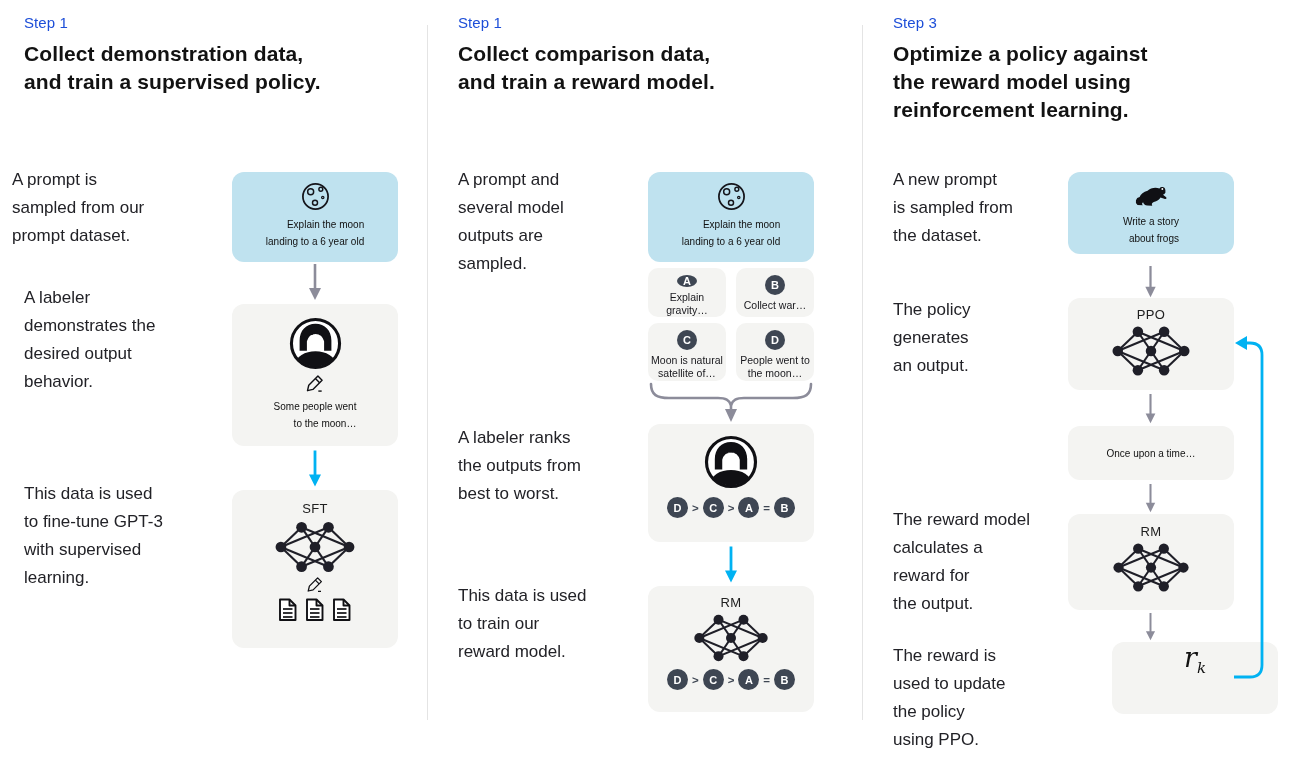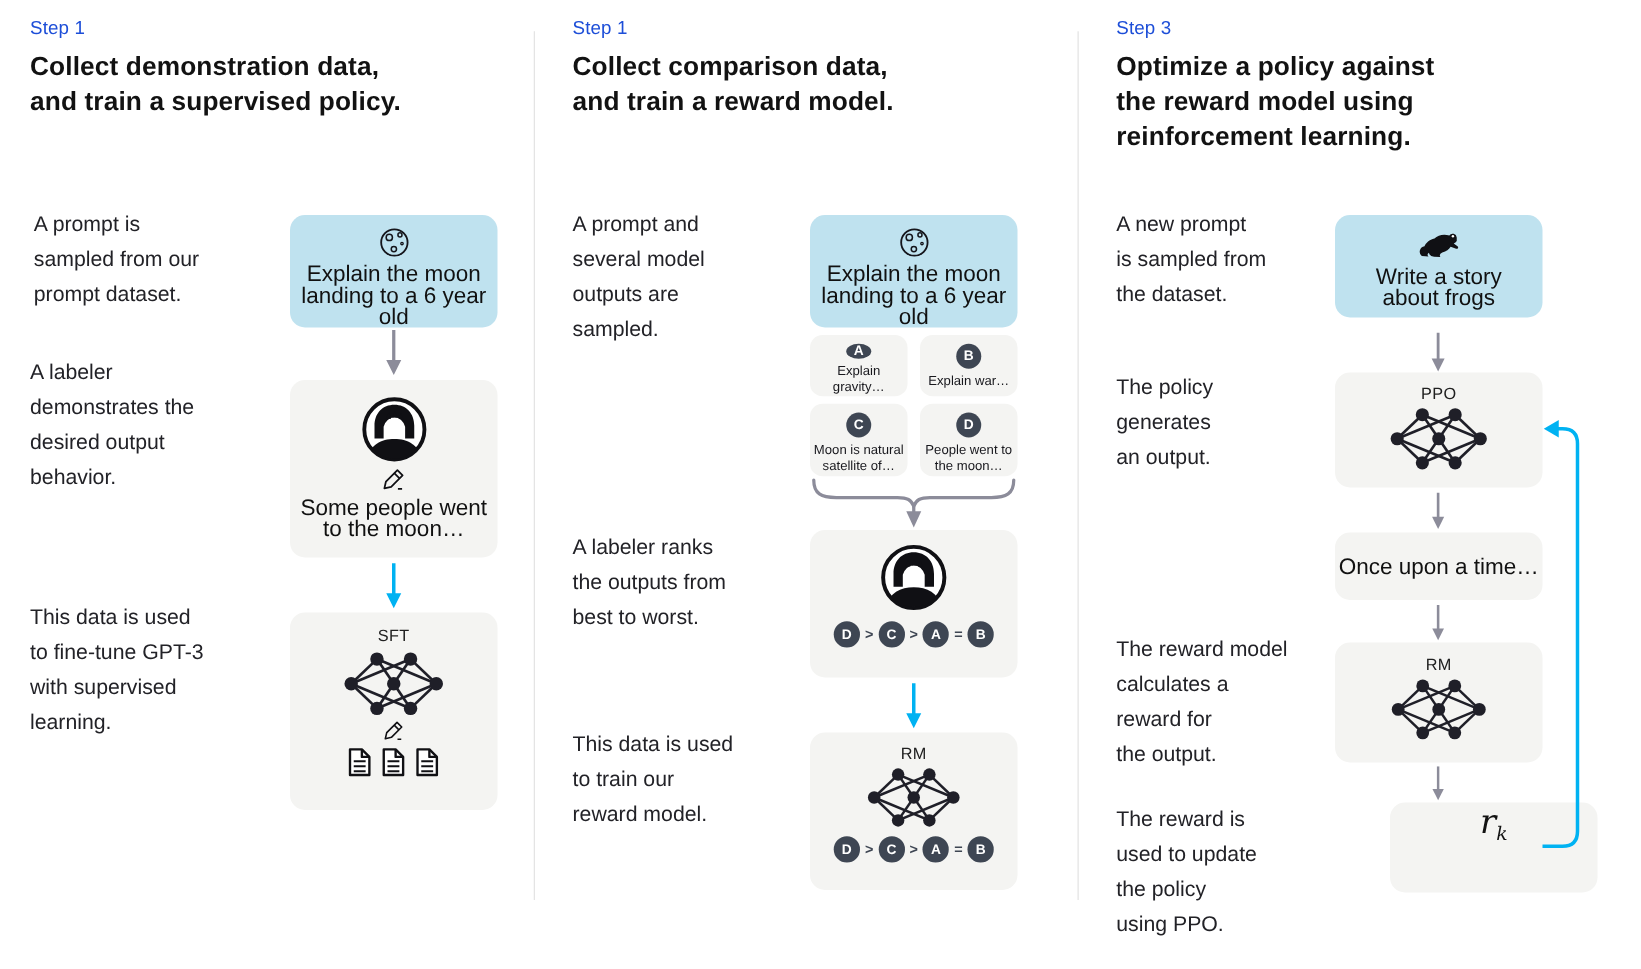--- a/index.html
+++ b/index.html
@@ -8,21 +8,21 @@
   .abs{position:absolute;}
   .pre{white-space:pre-line;}
   .divider{position:absolute;top:25px;height:695px;width:1px;background:#e4e4e4;}
   .step-label{position:absolute;font-size:15px;color:#1d4ed8;letter-spacing:.1px;text-align:center;}
   .col-title{position:absolute;font-size:21px;font-weight:bold;line-height:28px;color:#121212;letter-spacing:.1px;}
   .caption{position:absolute;font-size:17px;line-height:28px;color:#222227;}
   .pbox{position:absolute;width:166px;background:#bfe2ef;border-radius:12px;
         display:flex;flex-direction:column;align-items:center;justify-content:flex-start;padding-top:9px;box-sizing:border-box;}
   .gbox{position:absolute;width:166px;background:#f4f4f2;border-radius:12px;
         display:flex;flex-direction:column;align-items:center;box-sizing:border-box;}
-  .boxtext{font-size:18px;line-height:17px;text-align:center;color:#111;margin-top:4px;}
+  .boxtext{font-size:10px;line-height:17px;text-align:right;color:#111;margin-top:4px;}
   .model-label{font-size:13px;color:#202020;margin-top:11px;letter-spacing:.3px;}
   .card{position:absolute;width:78px;background:#f4f4f2;border-radius:10px;display:flex;flex-direction:column;
         align-items:center;padding-top:7px;box-sizing:border-box;}
   .card .ctext{font-size:10.5px;line-height:13px;text-align:center;color:#18181d;margin-top:4px;}
   .badge{width:20px;height:20px;border-radius:50%;background:#3e4653;color:#fff;font-size:11px;font-weight:bold;
          display:flex;align-items:center;justify-content:center;}
   .rank-row{display:flex;align-items:center;gap:4px;margin-top:7px;}
   .rank-row .op{font-size:11.5px;font-weight:bold;color:#3e4653;}
   .rank-row .badge{width:21px;height:21px;}
   .rk-text{font-family:"DejaVu Serif","Liberation Serif",serif;font-style:italic;font-size:27px;color:#121212;}
@@ -104,21 +104,21 @@
   </defs>
 </svg>
 
 <div class="divider" style="left:427px"></div>
 <div class="divider" style="left:862px"></div>
 
 <div class="step-label" style="left:24px;top:14px">Step 1</div>
 <div class="col-title pre" style="left:24px;top:40px">Collect demonstration data,
 and train a supervised policy.</div>
 
-<div class="caption pre" style="left:27px;top:166px">A prompt is
+<div class="caption pre" style="left:12px;top:166px">A prompt is
 sampled from our
 prompt dataset.</div>
 <div class="caption pre" style="left:24px;top:284px">A labeler
 demonstrates the
 desired output
 behavior.</div>
 <div class="caption pre" style="left:24px;top:480px">This data is used
 to fine-tune GPT-3
 with supervised
 learning.</div>
@@ -193,21 +193,21 @@
   <div class="boxtext pre">Explain the moon
 landing to a 6 year old</div>
 </div>
 
 <div class="card" style="left:648px;top:268px;height:49px">
   <div class="badge">A</div>
   <div class="ctext pre">Explain gravity…</div>
 </div>
 <div class="card" style="left:736px;top:268px;height:49px">
   <div class="badge">B</div>
-  <div class="ctext pre">Explain war…</div>
+  <div class="ctext pre">Collect war…</div>
 </div>
 <div class="card" style="left:648px;top:323px;height:58px">
   <div class="badge">C</div>
   <div class="ctext pre">Moon is natural
 satellite of…</div>
 </div>
 <div class="card" style="left:736px;top:323px;height:58px">
   <div class="badge">D</div>
   <div class="ctext pre">People went to
 the moon…</div>

